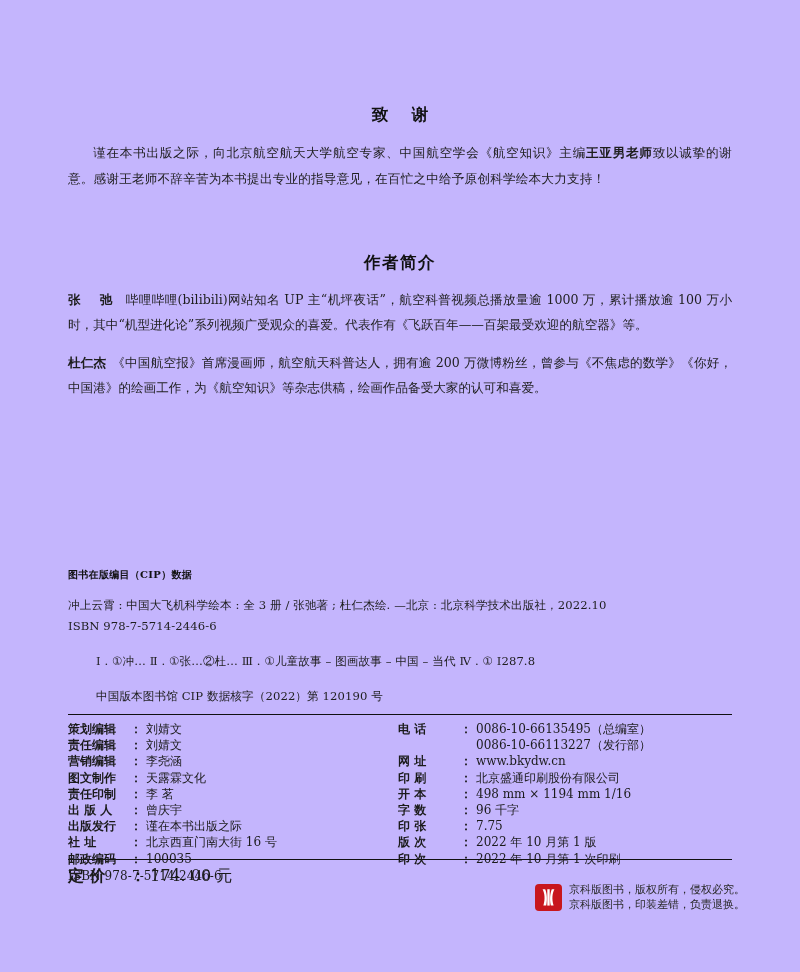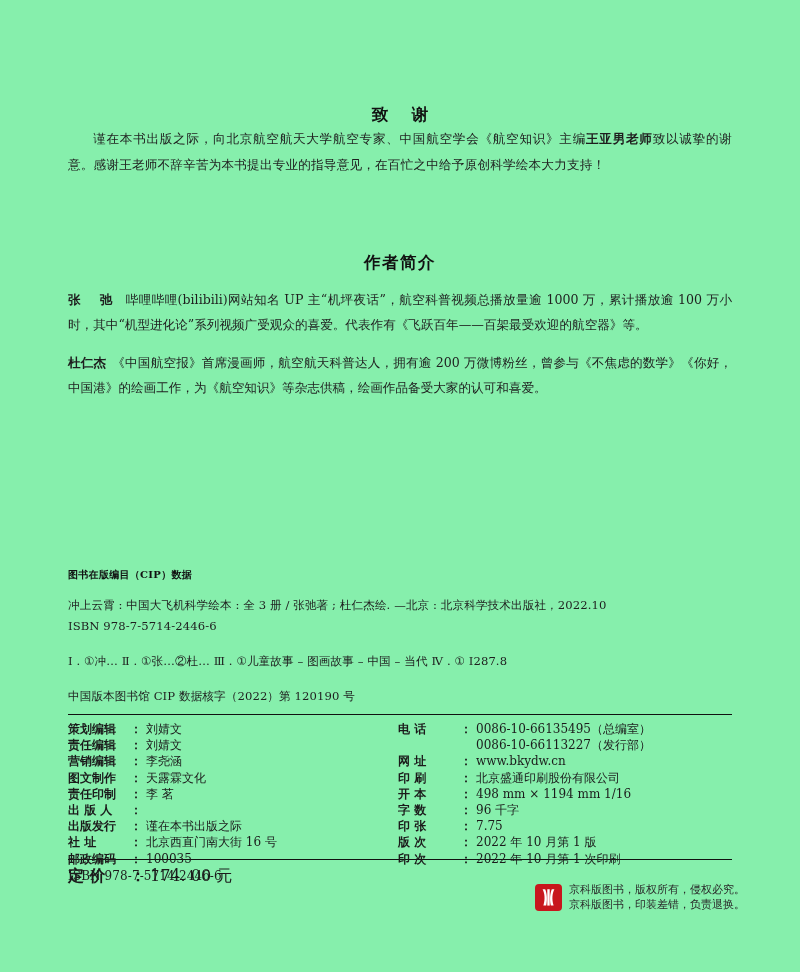--- a/index.html
+++ b/index.html
@@ -14,40 +14,41 @@
     font-family: "DejaVu Serif", "Liberation Serif", serif;
     color: #1a1a1a;
     overflow: hidden;
   }
 
   .page {
     position: absolute;
     left: 0; top: 0;
     width: 800px;
     height: 972px;
-    background: #86efac;
+    background: #c4b5fd;
   }
 
   
   .ack-section {
     position: absolute;
     left: 68px;
     top: 104px;
     width: 664px;
   }
   .section-title {
     text-align: center;
     font-size: 16.5px;
     font-weight: bold;
     letter-spacing: 9px;
     text-indent: 9px;
     color: #111;
     font-family: "DejaVu Serif", "Liberation Serif", serif;
   }
   .ack-body {
+    margin-top: 14px;
     font-size: 12.6px;
     line-height: 26px;
     text-align: justify;
     text-justify: inter-ideograph;
     text-indent: 2em;
     color: #1e1e1e;
     letter-spacing: 0.2px;
   }
   .ack-body b { font-weight: bold; }
 
@@ -95,21 +96,21 @@
     letter-spacing: 0.3px;
     color: #111;
   }
   .cip-para {
     margin-top: 14px;
     font-size: 11.6px;
     line-height: 19px;
     color: #1e1e1e;
     letter-spacing: 0.1px;
   }
-  .cip-para.gap { margin-top: 16px; }
+  .cip-para.gap { margin-top: 16px; margin-left: 28px; }
 
   
   .rule {
     position: absolute;
     left: 68px;
     width: 664px;
     height: 0;
     border-top: 1.6px solid #111;
   }
   .rule-top    { top: 714px; }
@@ -270,20 +271,21 @@
             <span>责任印制</span>
           </span>
         <span class="cl-colon">：</span>
         <span class="cl-value">李    茗</span>
       </div>
       <div class="cl-row">
         <span class="cl-label">
             <span>出 版 人</span>
           </span>
         <span class="cl-colon">：</span>
+        <span class="cl-value">曾庆宇</span>
       </div>
       <div class="cl-row">
         <span class="cl-label">
             <span>出版发行</span>
           </span>
         <span class="cl-colon">：</span>
         <span class="cl-value">谨在本书出版之际</span>
       </div>
       <div class="cl-row">
         <span class="cl-label">

